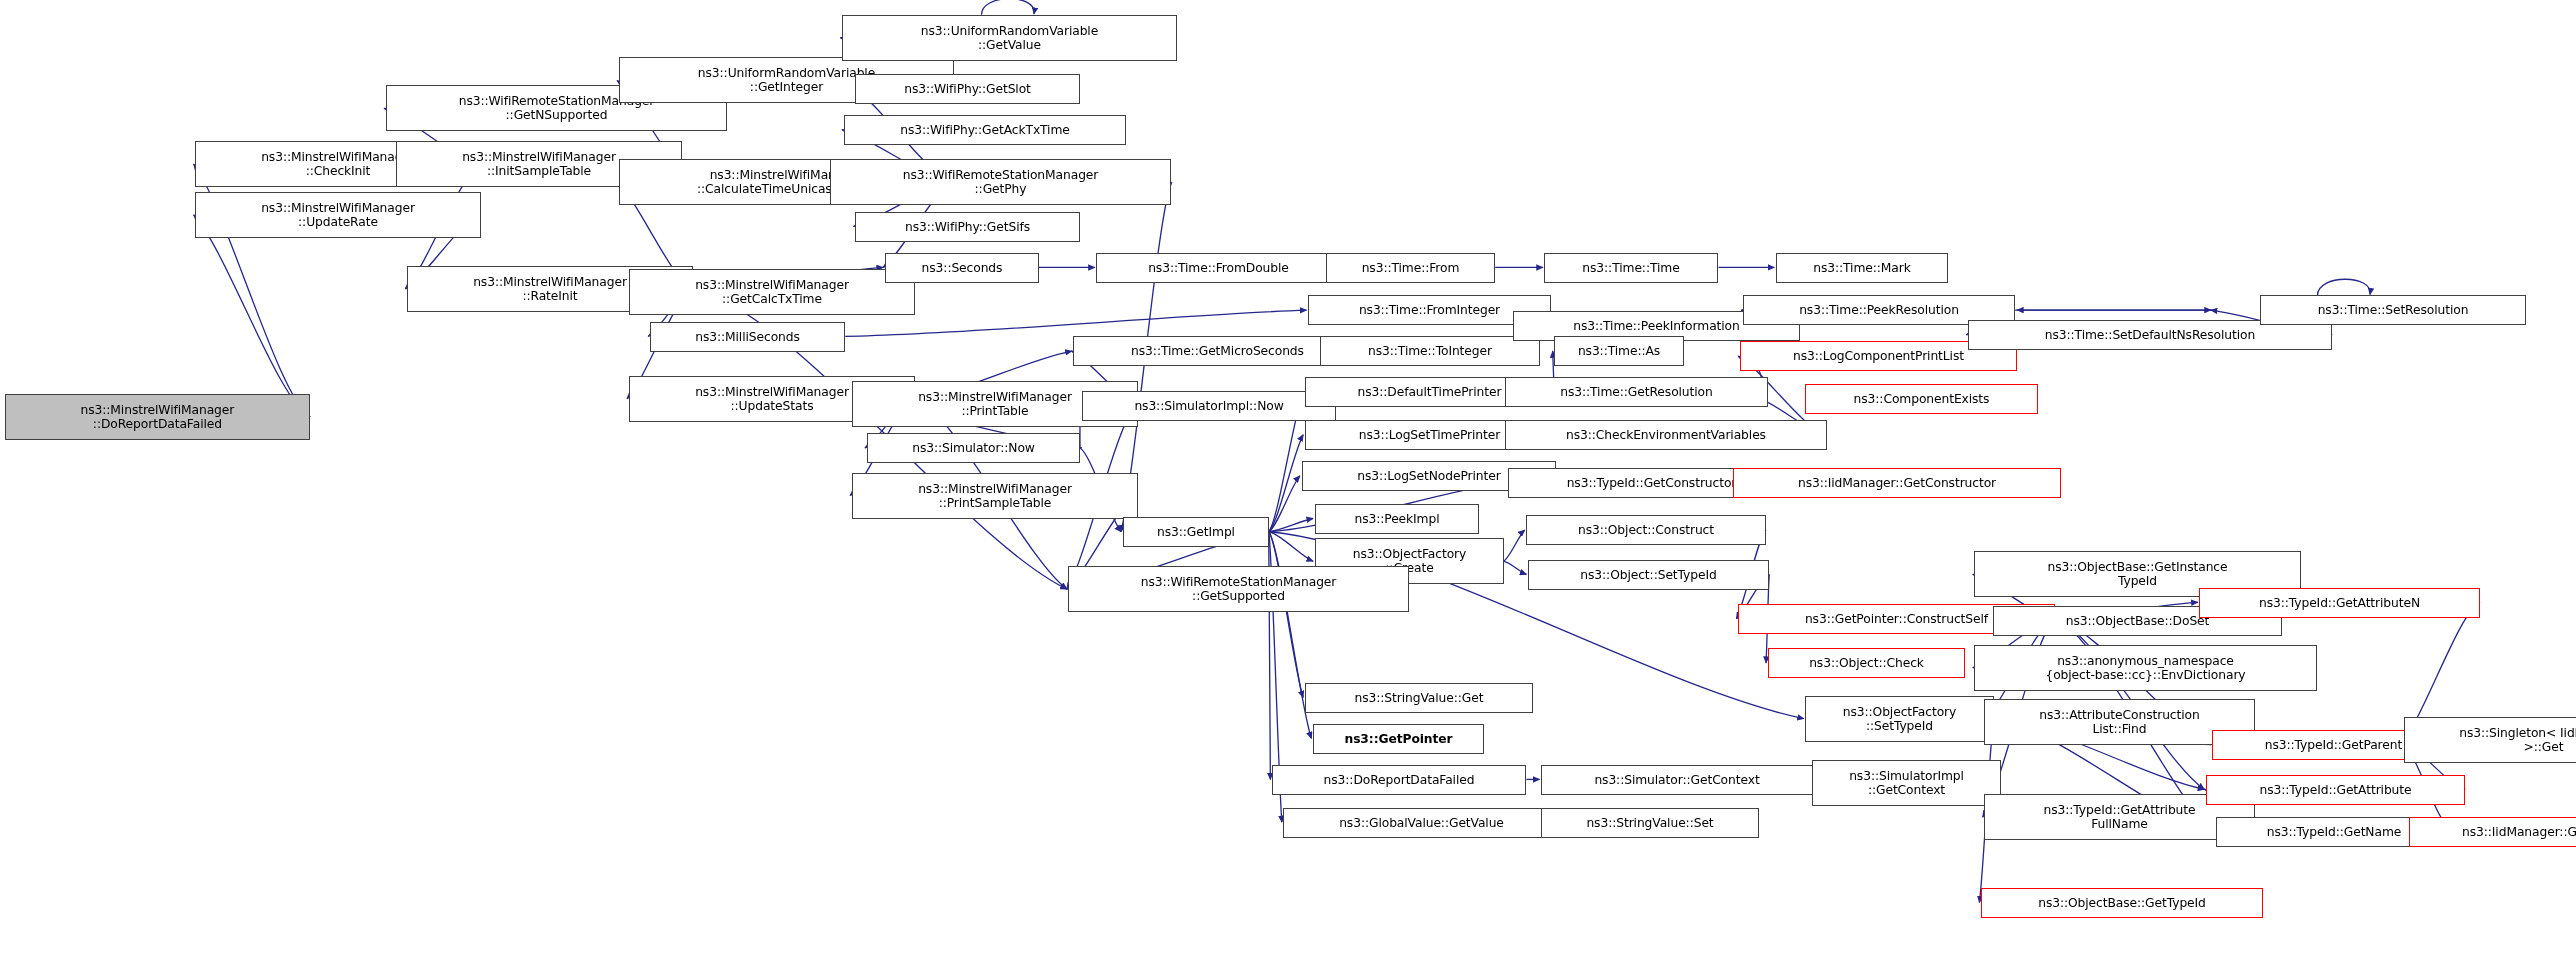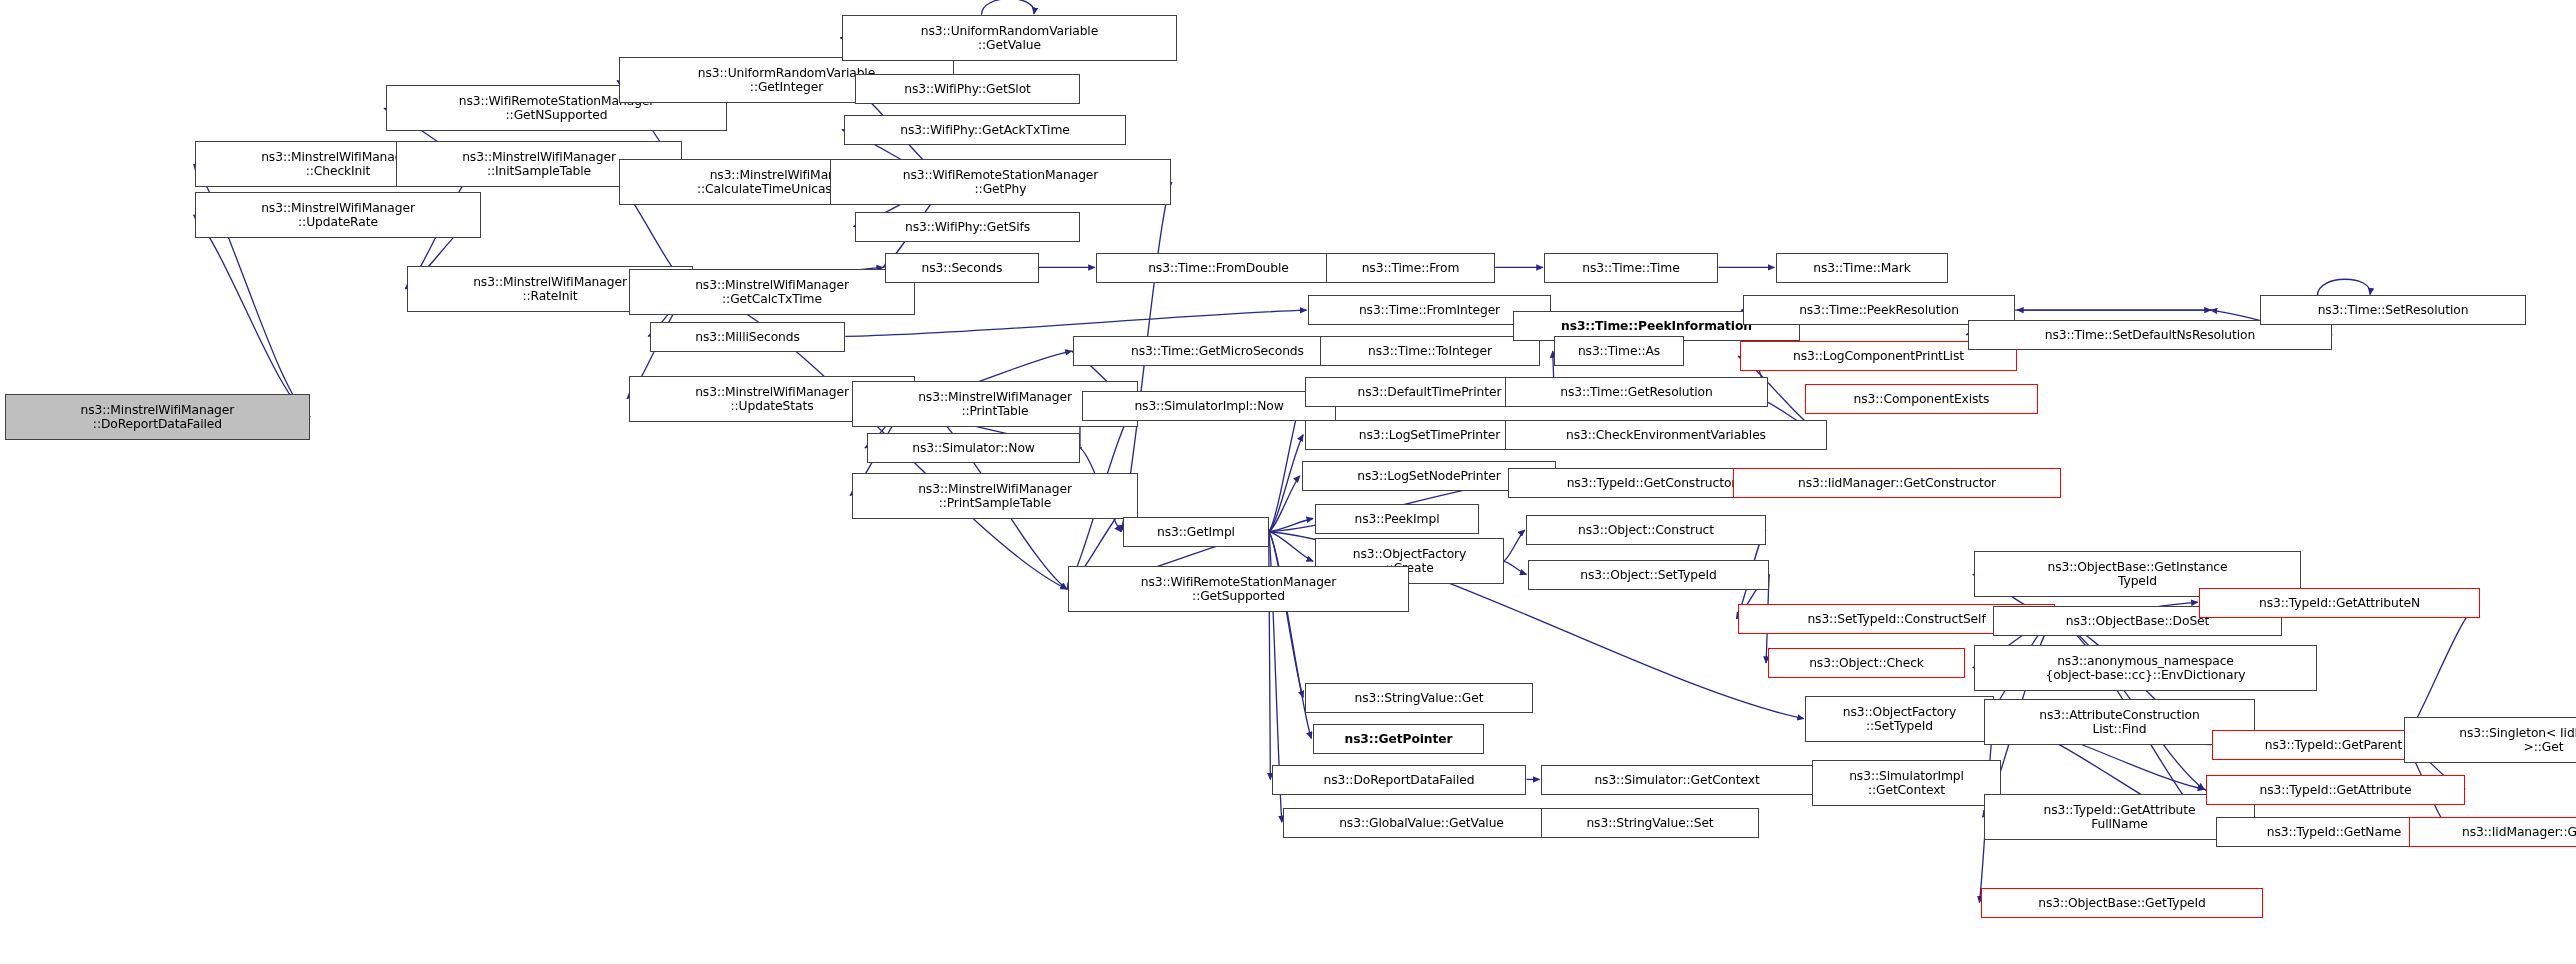--- a/index.html
+++ b/index.html
@@ -182,37 +182,37 @@
       <div class="node" style="left: 1315px; top: 504px; width: 164px; height: 29.5px;">ns3::PeekImpl</div>
       <div class="node" style="left: 1315px; top: 538px; width: 189px; height: 46px;">ns3::ObjectFactory
 ::Create</div>
       <div class="node" style="left: 1068px; top: 566px; width: 341px; height: 46px;">ns3::WifiRemoteStationManager
 ::GetSupported</div>
       <div class="node" style="left: 1305px; top: 683px; width: 228px; height: 29.5px;">ns3::StringValue::Get</div>
       <div class="node" style="left: 1313px; top: 724px; width: 171px; height: 29.5px; font-weight: bold;">ns3::GetPointer</div>
       <div class="node" style="left: 1272px; top: 765px; width: 254px; height: 29.5px;">ns3::DoReportDataFailed</div>
       <div class="node" style="left: 1283px; top: 808px; width: 277px; height: 29.5px;">ns3::GlobalValue::GetValue</div>
       <div class="node" style="left: 1326px; top: 253px; width: 169px; height: 29.5px;">ns3::Time::From</div>
-      <div class="node" style="left: 1513px; top: 311px; width: 287px; height: 29.5px; font-weight: bold;">ns3::Time::PeekInformation</div>
+      <div class="node" style="left: 1513px; top: 311px; width: 287px; height: 29.5px;">ns3::Time::PeekInformation</div>
       <div class="node" style="left: 1554px; top: 336px; width: 130px; height: 29.5px;">ns3::Time::As</div>
       <div class="node" style="left: 1505px; top: 377px; width: 263px; height: 29.5px;">ns3::Time::GetResolution</div>
       <div class="node" style="left: 1505px; top: 420px; width: 322px; height: 29.5px;">ns3::CheckEnvironmentVariables</div>
       <div class="node" style="left: 1508px; top: 468px; width: 287px; height: 29.5px;">ns3::TypeId::GetConstructor</div>
       <div class="node" style="left: 1526px; top: 515px; width: 240px; height: 29.5px;">ns3::Object::Construct</div>
       <div class="node" style="left: 1528px; top: 560px; width: 241px; height: 29.5px;">ns3::Object::SetTypeId</div>
       <div class="node" style="left: 1805px; top: 696px; width: 189px; height: 46px;">ns3::ObjectFactory
 ::SetTypeId</div>
       <div class="node" style="left: 1541px; top: 765px; width: 272px; height: 29.5px;">ns3::Simulator::GetContext</div>
       <div class="node" style="left: 1541px; top: 808px; width: 218px; height: 29.5px;">ns3::StringValue::Set</div>
       <div class="node" style="left: 1544px; top: 253px; width: 174px; height: 29.5px;">ns3::Time::Time</div>
       <div class="node" style="left: 1743px; top: 295px; width: 272px; height: 29.5px;">ns3::Time::PeekResolution</div>
       <div class="node red" style="left: 1740px; top: 341px; width: 277px; height: 29.5px;">ns3::LogComponentPrintList</div>
       <div class="node red" style="left: 1761px; top: 384px; width: 233px; height: 29.5px; margin-left: 44px;">ns3::ComponentExists</div>
       <div class="node red" style="left: 1733px; top: 468px; width: 328px; height: 29.5px;">ns3::IidManager::GetConstructor</div>
-      <div class="node red" style="left: 1738px; top: 604px; width: 317px; height: 29.5px;">ns3::SetTypeId::ConstructSelf</div>
+      <div class="node red" style="left: 1738px; top: 604px; width: 317px; height: 29.5px;">ns3::GetPointer::ConstructSelf</div>
       <div class="node red" style="left: 1768px; top: 648px; width: 197px; height: 29.5px;">ns3::Object::Check</div>
       <div class="node" style="left: 1812px; top: 760px; width: 189px; height: 46px;">ns3::SimulatorImpl
 ::GetContext</div>
       <div class="node red" style="left: 1981px; top: 888px; width: 282px; height: 29.5px;">ns3::ObjectBase::GetTypeId</div>
       <div class="node" style="left: 1776px; top: 253px; width: 172px; height: 29.5px;">ns3::Time::Mark</div>
       <div class="node" style="left: 1968px; top: 320px; width: 364px; height: 29.5px;">ns3::Time::SetDefaultNsResolution</div>
       <div class="node" style="left: 1974px; top: 551px; width: 327px; height: 46px;">ns3::ObjectBase::GetInstance
 TypeId</div>
       <div class="node" style="left: 1993px; top: 606px; width: 289px; height: 29.5px;">ns3::ObjectBase::DoSet</div>
       <div class="node" style="left: 1974px; top: 645px; width: 343px; height: 46px;">ns3::anonymous_namespace

